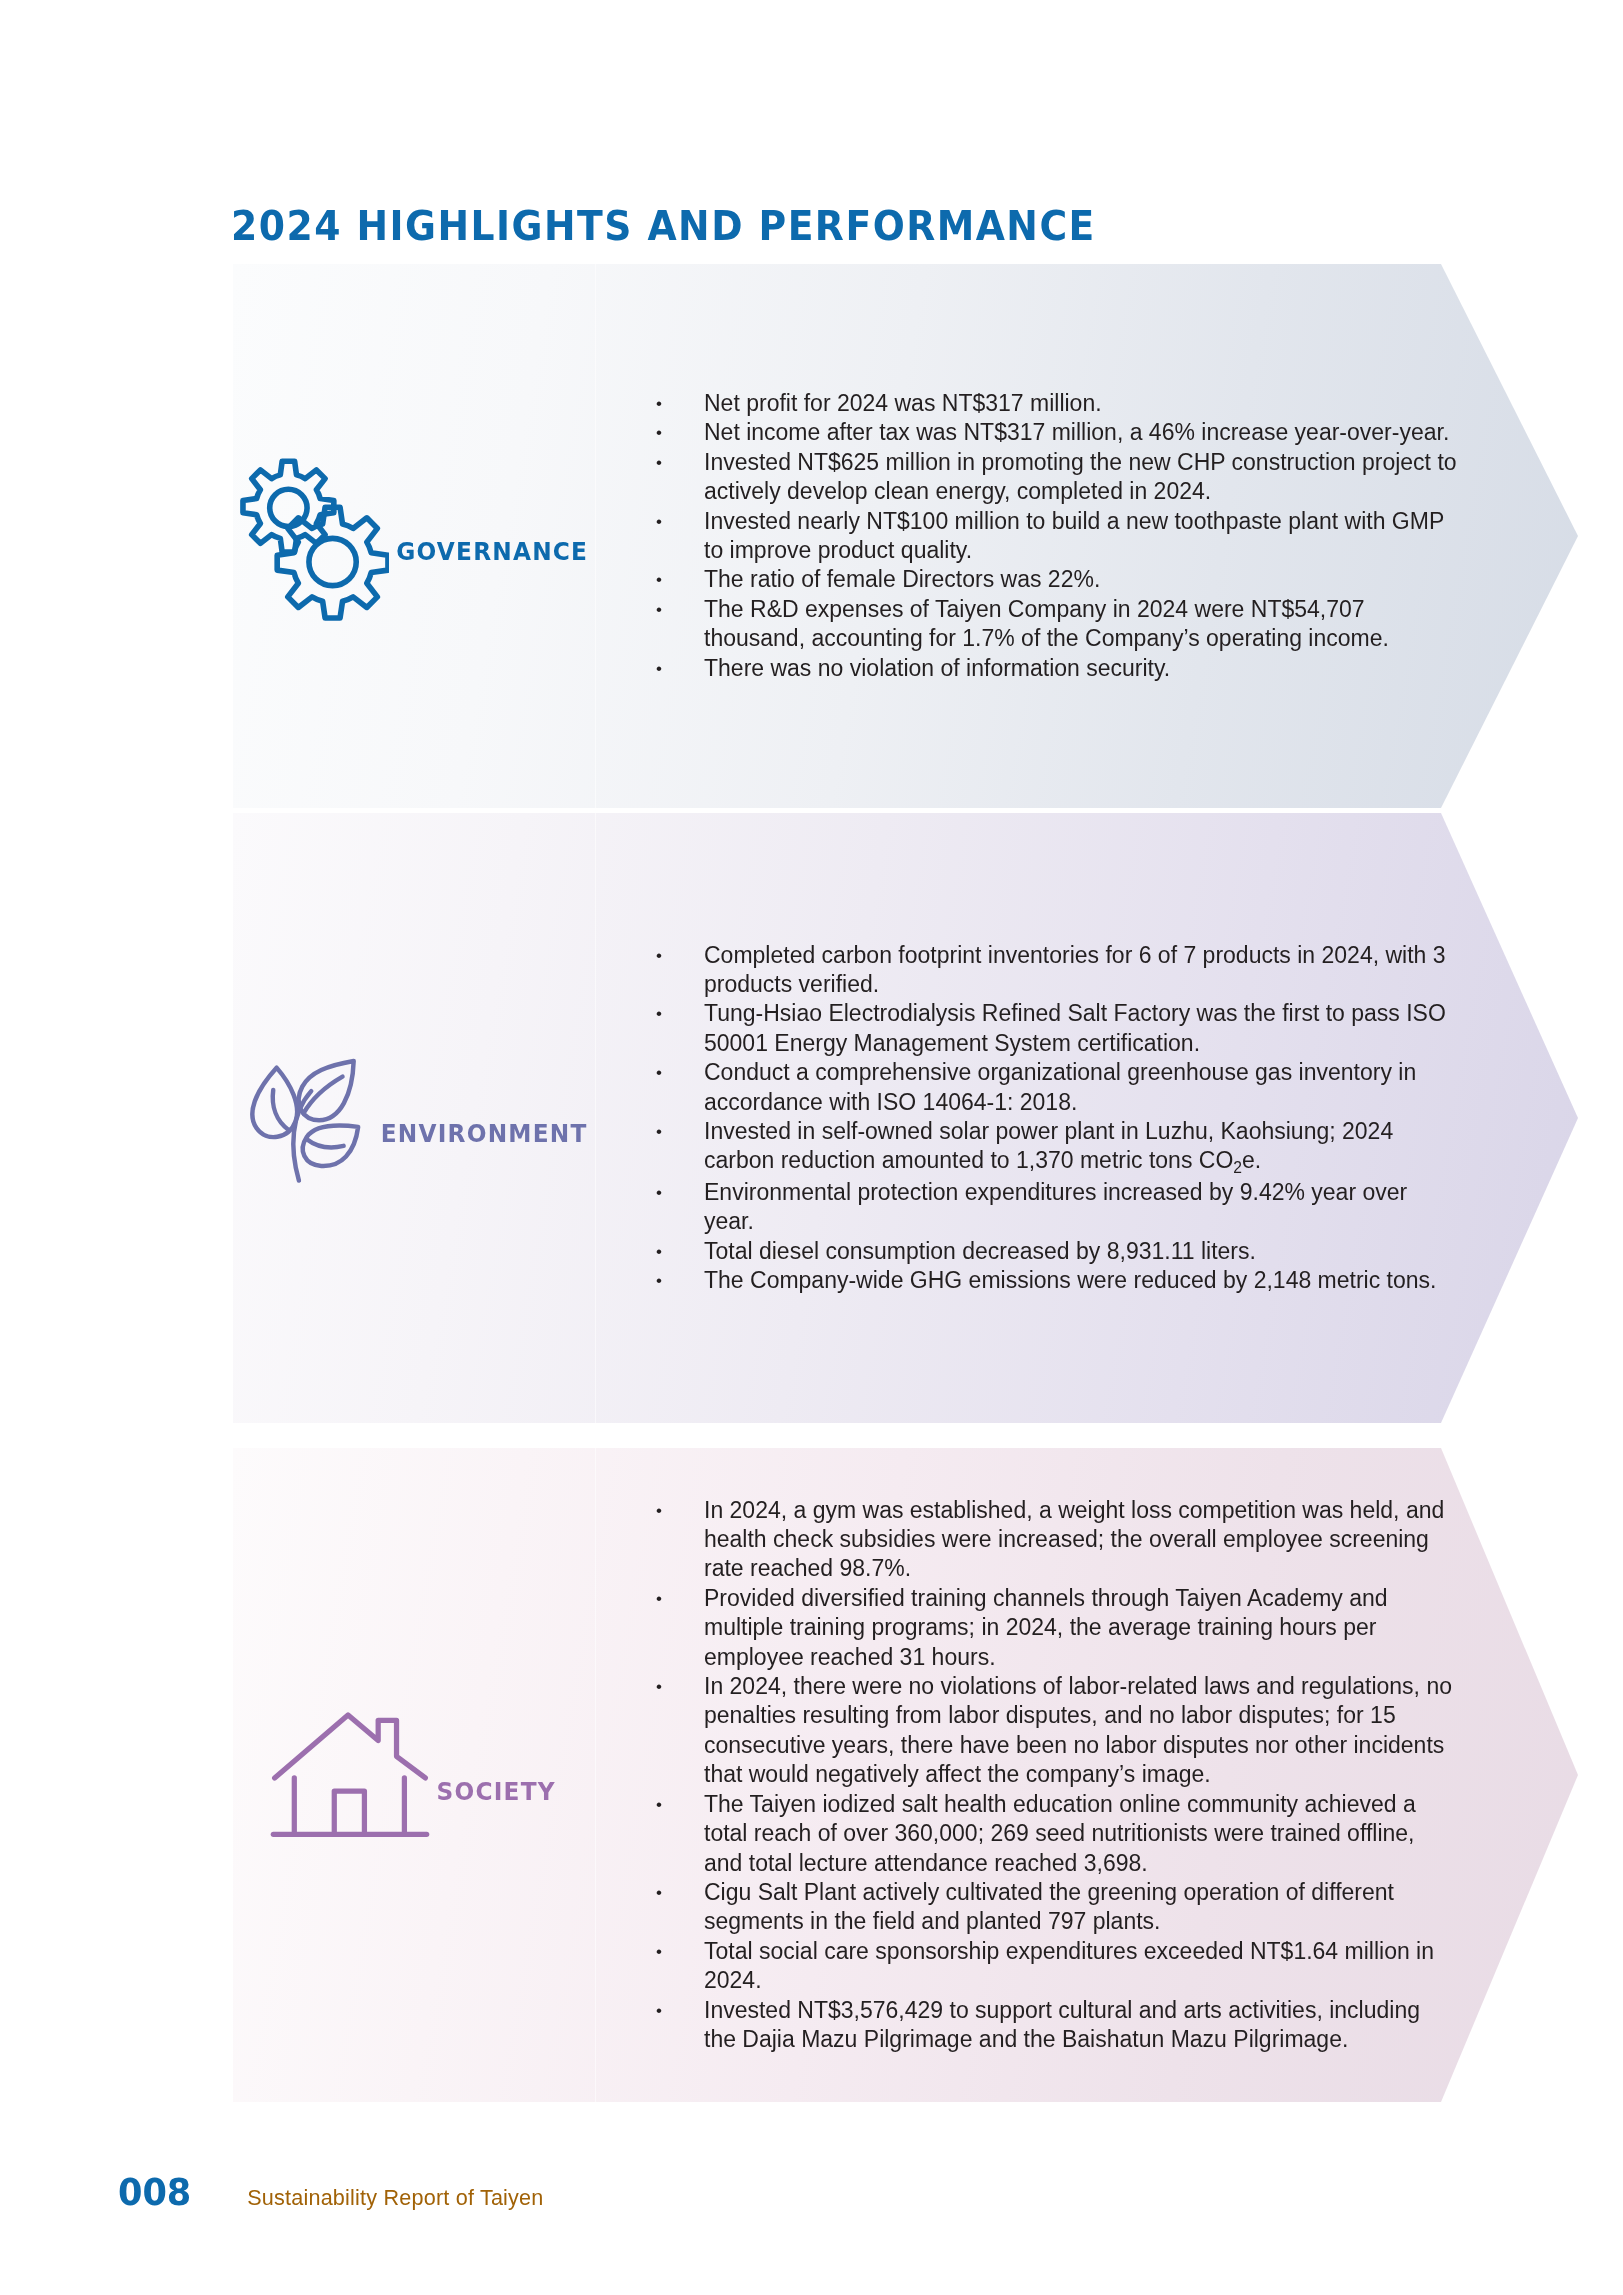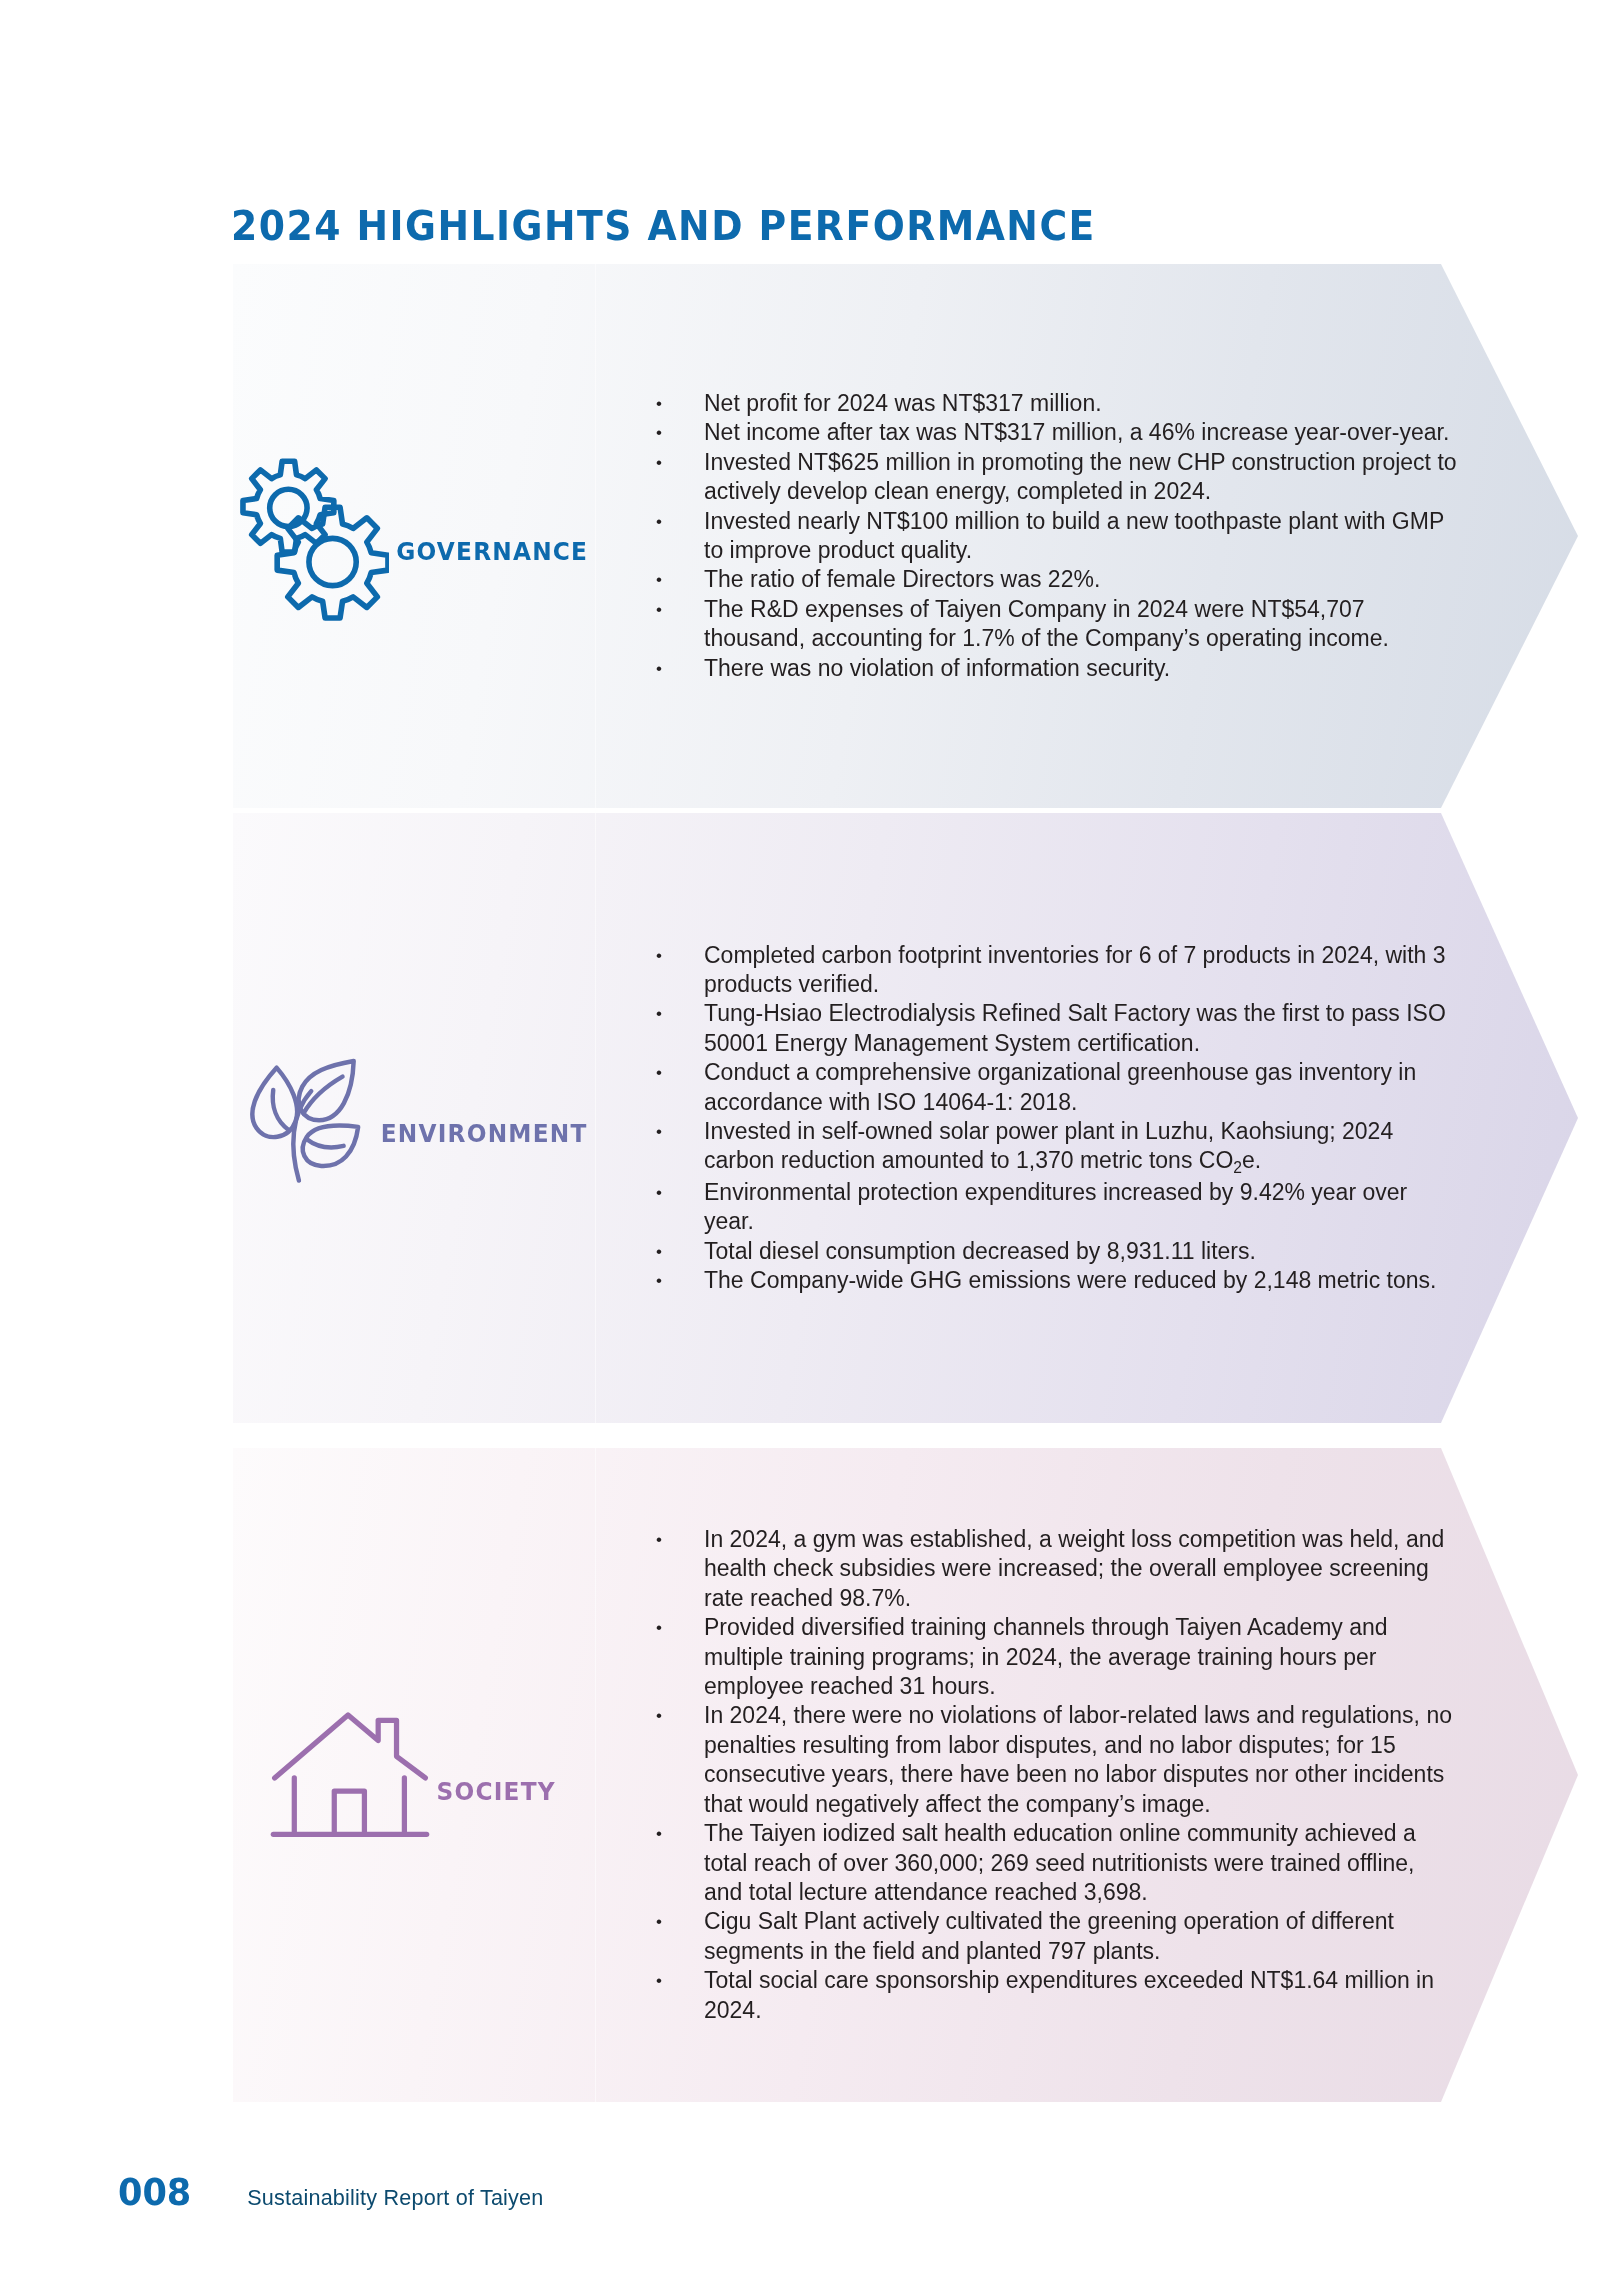--- a/index.html
+++ b/index.html
@@ -156,21 +156,21 @@
     font-size: 37px;
     color: #0D6AAD;
     letter-spacing: 0px;
     transform: scaleX(0.95);
     transform-origin: left baseline;
   }
   .footer-text {
     margin-left: 54px;
     font-family: "Liberation Sans", sans-serif;
     font-size: 21.6px;
-    color: #0c4a6e;
+    color: #a16207;
     letter-spacing: 0.2px;
   }
 </style>
 </head>
 <body>
 
 <div class="page">
 
   <h1 class="page-title">2024 HIGHLIGHTS AND PERFORMANCE</h1>
 
@@ -245,20 +245,21 @@
       <div class="icon-label lbl-soc">SOCIETY</div>
     </div>
     <div class="text-col">
       <ul class="bullets">
           <li>In 2024, a gym was established, a weight loss competition was held, and health check subsidies were increased; the overall employee screening rate reached 98.7%.</li>
           <li>Provided diversified training channels through Taiyen Academy and multiple training programs; in 2024, the average training hours per employee reached 31 hours.</li>
           <li>In 2024, there were no violations of labor-related laws and regulations, no penalties resulting from labor disputes, and no labor disputes; for 15 consecutive years, there have been no labor disputes nor other incidents that would negatively affect the company’s image.</li>
           <li>The Taiyen iodized salt health education online community achieved a total reach of over 360,000; 269 seed nutritionists were trained offline, and total lecture attendance reached 3,698.</li>
           <li>Cigu Salt Plant actively cultivated the greening operation of different segments in the field and planted 797 plants.</li>
           <li>Total social care sponsorship expenditures exceeded NT$1.64 million in 2024.</li>
+          <li>Invested NT$3,576,429 to support cultural and arts activities, including the Dajia Mazu Pilgrimage and the Baishatun Mazu Pilgrimage.</li>
         </ul>
     </div>
   </section>
 
   <div class="footer">
     <span class="folio">008</span>
     <span class="footer-text">Sustainability Report of Taiyen</span>
   </div>
 
 </div>

